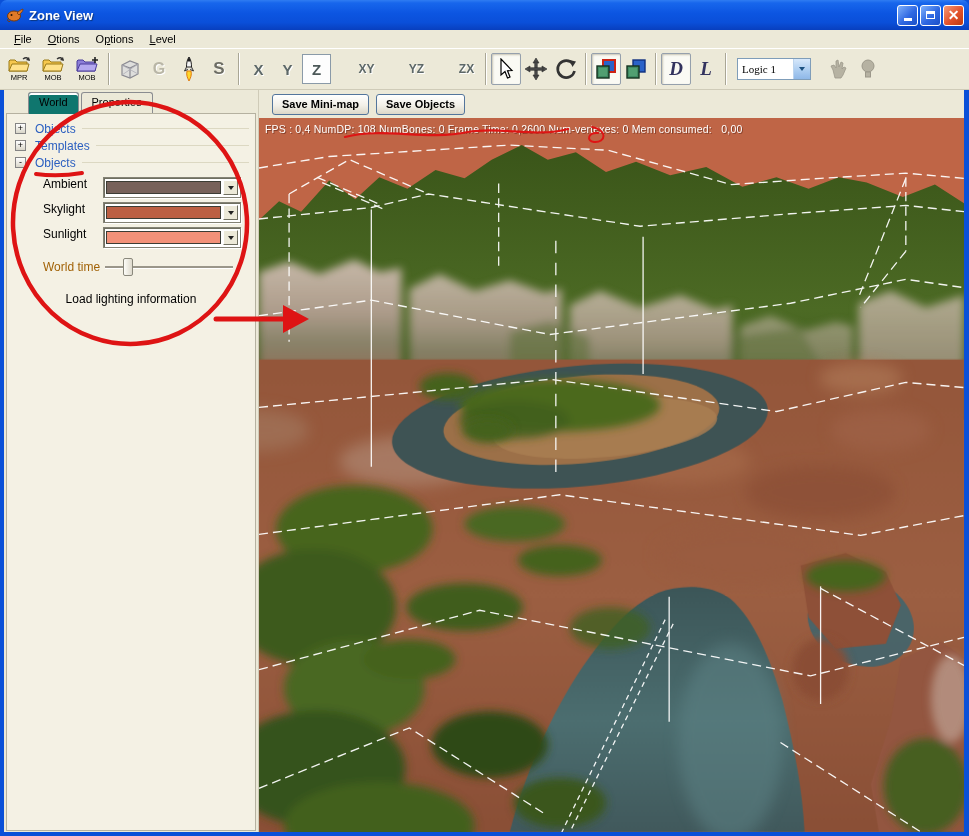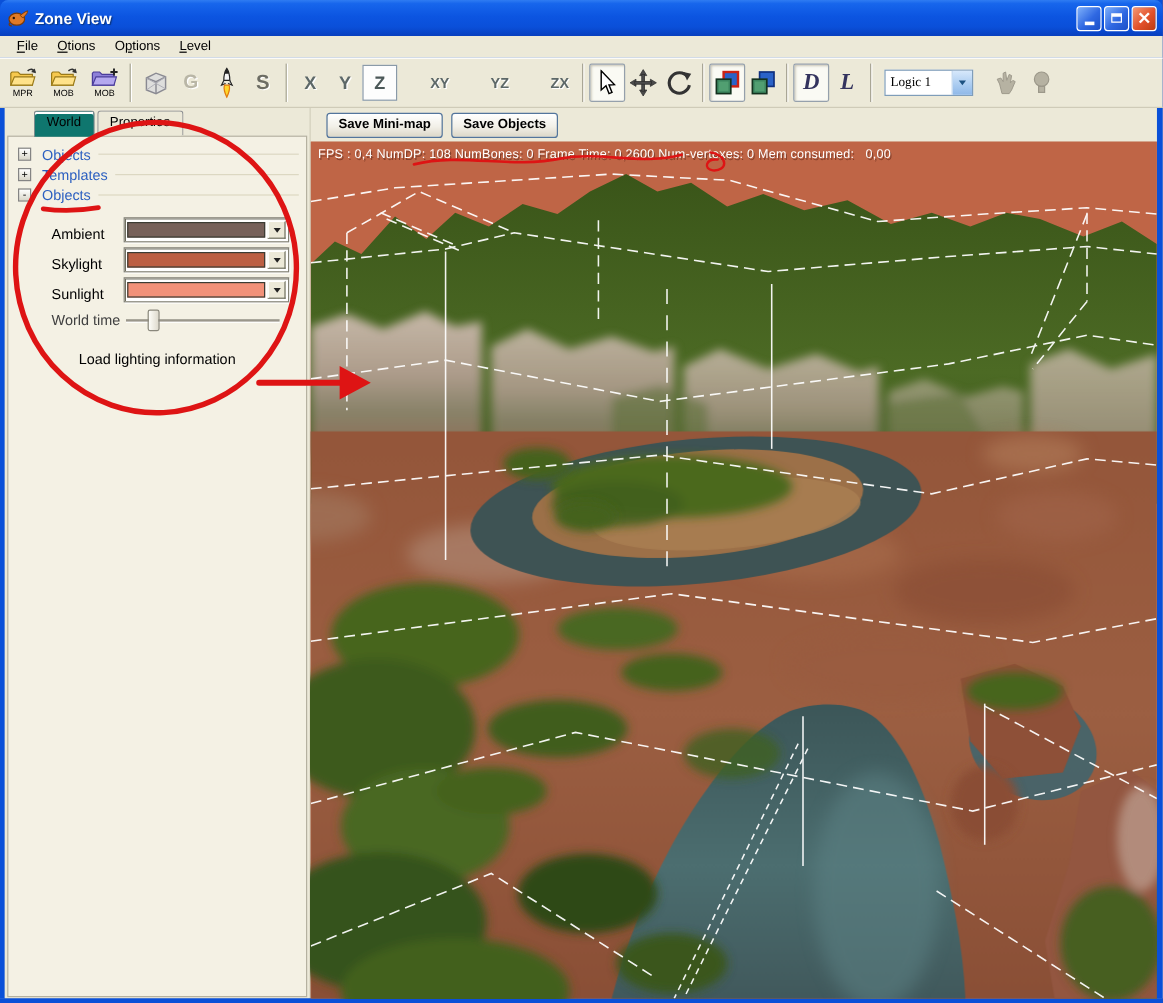--- a/index.html
+++ b/index.html
@@ -56,30 +56,30 @@
   .tab { font-size:11px; padding:3px 10px 2px; border:1px solid #8a8c90; border-bottom:none;
     border-radius:3px 3px 0 0; background:#ece9d8; margin-right:2px; color:#000; }
   .tab.active { background:#0f766e; box-shadow:inset 0 2px 0 #fff; position:relative; top:0; height:22px;margin-left:21px; }
   .panel-body { flex:1; border:1px solid #b5b1a0; background:#f4f1e4; margin:0 1px 1px 1px; position:relative; padding-top:6px; }
   .tree-row { display:flex; align-items:center; height:17px; padding-left:8px; }
   .pmbox { width:11px; height:11px; border:1px solid #848484; background:linear-gradient(#fff,#d9d6c9);
     font-size:9px; line-height:9px; text-align:center; color:#000; flex:0 0 11px; }
   .tree-label { margin-left:9px; font-size:12px; color:#2b5fc0; }
   .tree-rule { flex:1; height:1px; background:#dcd8c2; margin:0 6px; }
   .light-block { padding:6px 0 0 0; }
-  .light-row { display:flex; align-items:flex-end; height:25px; padding-left:36px; }
+  .light-row { display:flex; align-items:flex-start; height:25px; padding-left:36px; }
   .light-label { width:60px; font-size:12px; color:#000; }
   .color-combo { width:138px; height:21px; background:#fff; border:1px solid #848275;
     box-shadow:inset 1px 1px 0 #6f6f60, 1px 1px 0 #fff; display:flex; align-items:center; padding:2px; }
   .swatch { flex:1; height:13px; border:1px solid #3c3c34; }
   .drop-btn { width:15px; height:15px; margin-left:2px; background:#ece9d8; border:1px solid;
     border-color:#fff #6f6f60 #6f6f60 #fff; display:flex; align-items:center; justify-content:center; }
   .drop-btn .chev { width:0; height:0; border-left:3px solid transparent; border-right:3px solid transparent; border-top:4px solid #222; }
   .time-row { display:flex; align-items:center; height:26px; padding-left:36px; margin-top:2px; }
-  .time-label { width:62px; font-size:12px; color:#404040; }
+  .time-label { width:62px; font-size:12px; color:#a16207; }
   .slider { position:relative; width:128px; height:18px; }
   .slider-track { position:absolute; left:0; right:0; top:8px; height:2px; background:#9a968a; box-shadow:0 1px 0 #fff; }
   .slider-thumb { position:absolute; left:18px; top:0; width:10px; height:18px; border:1px solid #8a887c;
     border-radius:2px; background:linear-gradient(90deg,#fdfdf8,#dedacd); }
   .load-link { text-align:center; font-size:12px; color:#000; margin-top:12px; }
 
   
   .rightcol { flex:1; display:flex; flex-direction:column; min-width:0; border-left:1px solid #cfcbb8; }
   .coordbar { height:28px; flex:0 0 28px; background:#ece9d8; display:flex; align-items:center; padding:0 5px 0 6px; }
   .coord-text { flex:1; font-size:12px; color:#716d60; }

